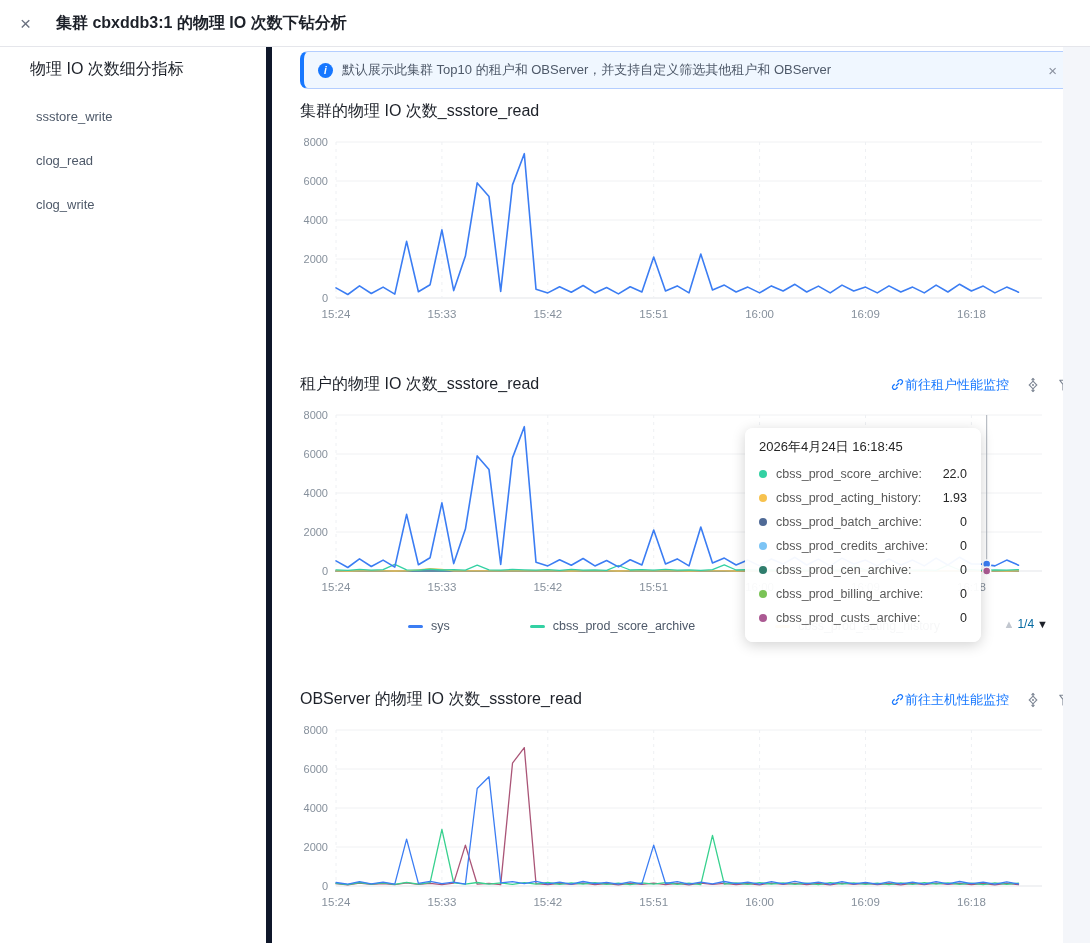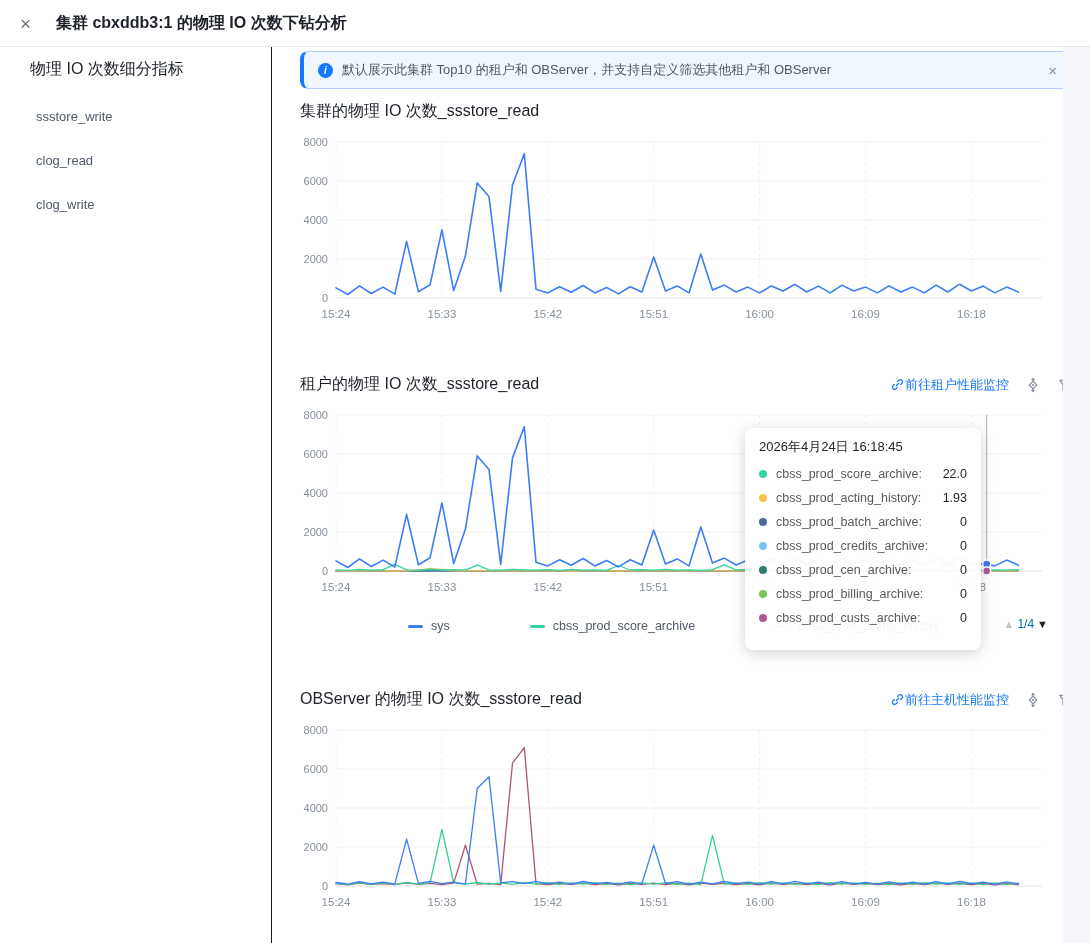--- a/index.html
+++ b/index.html
@@ -5,21 +5,21 @@
   *{margin:0;padding:0;box-sizing:border-box}
   html,body{width:1090px;height:943px}
   body{font-family:"Liberation Sans","DejaVu Sans",sans-serif;background:#fff;color:#1d2129;overflow:hidden}
   .app{position:relative;width:1090px;height:943px;background:#fff}
   
   .hdr{height:47px;display:flex;align-items:center;border-bottom:1px solid #e5e6eb;padding-left:20px}
   .hdr-close{font-size:19px;color:#6b7280;width:22px;cursor:pointer;line-height:1}
   .hdr-title{font-size:16px;font-weight:700;margin-left:14px;color:#1d2129}
   
   .body{display:flex;height:896px}
-  aside{width:272px;flex:none;border-right:1px solid #0f172a;padding-top:12px}
+  aside{width:272px;flex:none;border-right:6px solid #0f172a;padding-top:12px}
   .side-title{font-size:16px;font-weight:500;padding-left:30px;color:#1d2129}
   .nav{margin-top:18px}
   .side-item{height:38px;line-height:38px;padding-left:26px;margin:0 8px 6px 10px;font-size:13px;color:#4e5969;border-radius:8px;cursor:pointer}
   .side-item.selected{background:#e9f2ff;color:#1677ff}
   main{flex:1;padding:4px 18px 0 28px;position:relative}
   .strip{position:absolute;right:0;top:47px;width:27px;height:896px;background:#f4f6fa}
   
   .banner{height:38px;background:#f0f7ff;border:1px solid #b4ceff;border-left:4px solid #1677ff;border-radius:8px;display:flex;align-items:center;padding:0 14px;font-size:13px;color:#4e5969}
   .info-dot{width:15px;height:15px;border-radius:50%;background:#1677ff;color:#fff;font-size:10px;font-weight:700;display:flex;align-items:center;justify-content:center;margin-right:9px;flex:none;font-style:italic}
   .bclose{margin-left:auto;color:#8a919f;font-size:15px;cursor:pointer}
@@ -34,21 +34,21 @@
   .chart{margin-top:8px;position:relative;width:748px}
   
   .legend-row{position:relative;margin-top:12px;height:22px;display:flex;align-items:center;justify-content:center;gap:56px;width:748px}
   .lg-item{display:flex;align-items:center;gap:8px;font-size:12.5px;color:#4e5969;cursor:pointer}
   .lg-dash{width:15px;height:3px;border-radius:2px}
   .pager{position:absolute;right:0;top:2px;display:flex;align-items:center;gap:3px;font-size:12px}
   .pg-up{color:#c2c7cf;cursor:pointer;font-size:11px}
   .pg-num{color:#0369a1}
   .pg-down{color:#1d2129;cursor:pointer;font-size:11px}
   
-  .tooltip{position:absolute;left:745px;top:428px;width:236px;background:rgba(255,255,255,0.95);border-radius:8px;box-shadow:0 3px 14px rgba(0,0,0,0.18);padding:10px 14px 20px 14px;z-index:5}
+  .tooltip{position:absolute;left:745px;top:428px;width:236px;background:rgba(255,255,255,0.95);border-radius:8px;box-shadow:0 3px 14px rgba(0,0,0,0.18);padding:10px 14px 12px 14px;z-index:5}
   .tt-title{font-size:13px;color:#262626;margin-bottom:6px}
   .tt-row{display:flex;align-items:center;height:24px;font-size:12.5px;color:#595959}
   .tt-dot{width:8px;height:8px;border-radius:50%;margin-right:9px;flex:none}
   .tt-val{margin-left:auto;color:#262626}
   svg text{font-family:"Liberation Sans","DejaVu Sans",sans-serif}
 </style>
 </head>
 <body>
 
 <div class="app">

